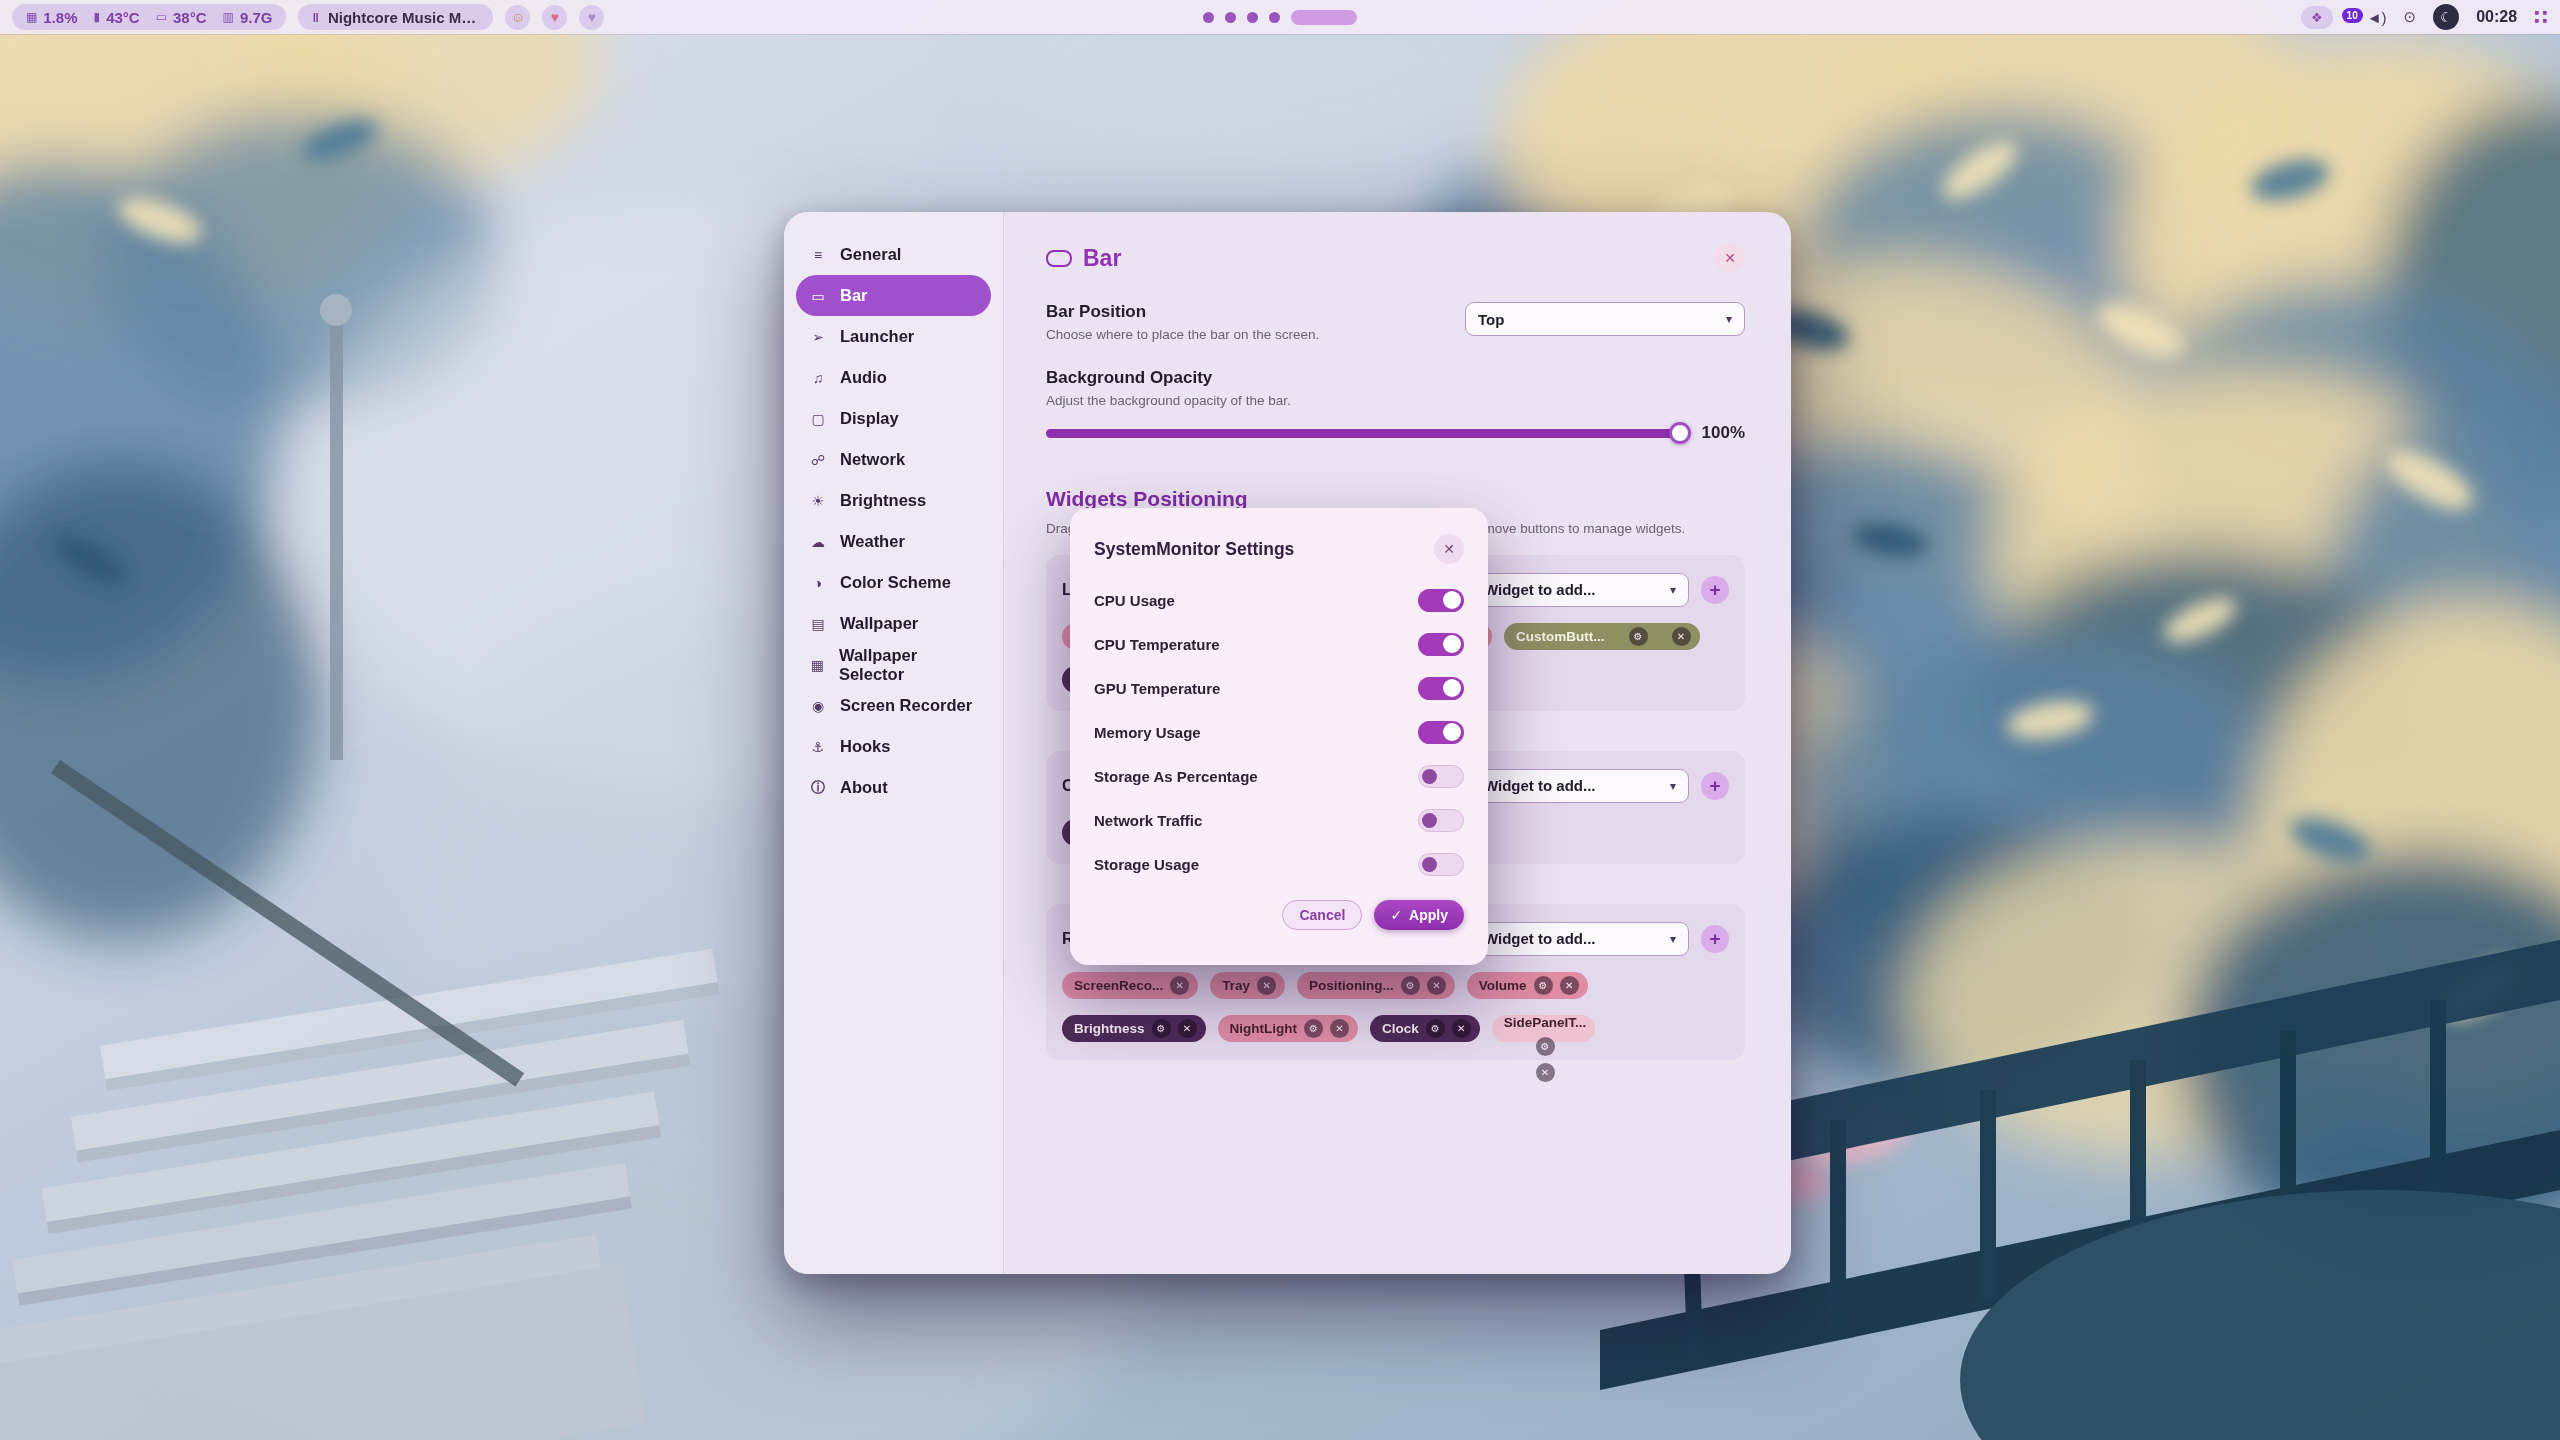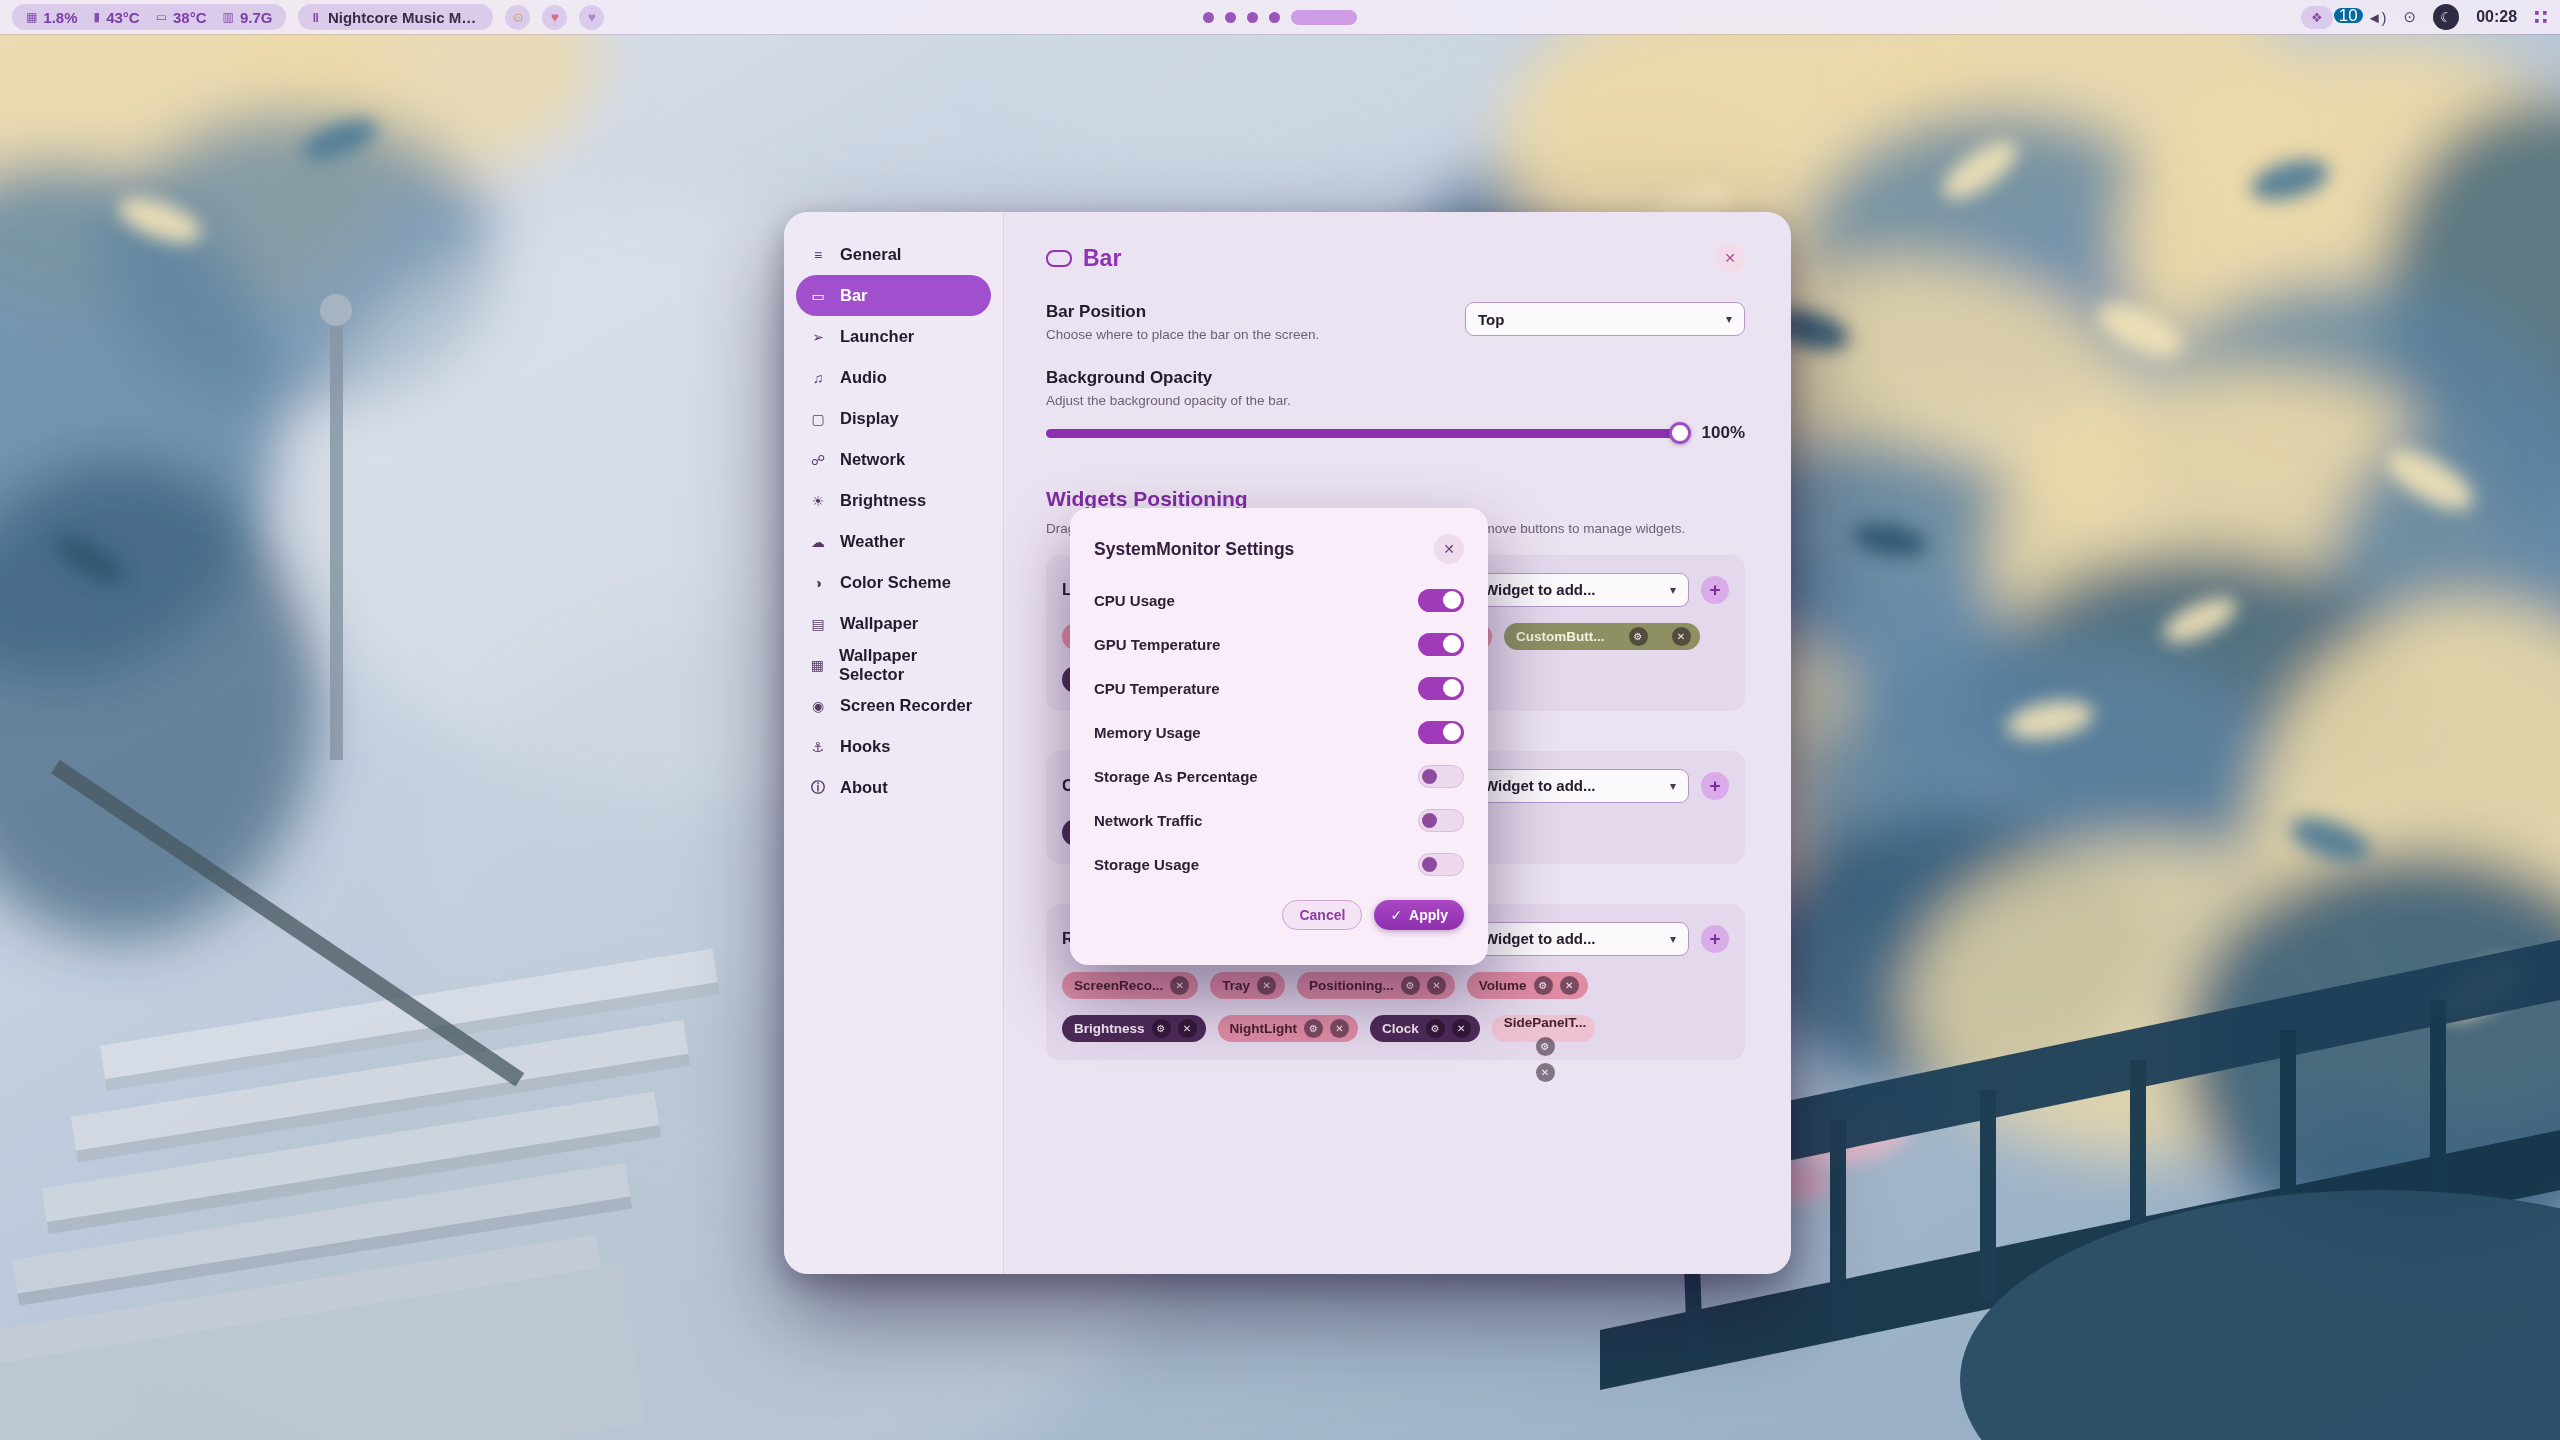--- a/index.html
+++ b/index.html
@@ -24,21 +24,21 @@
   .tb-center{position:absolute;left:50%;top:0;transform:translateX(-50%);height:34px;display:flex;align-items:center;gap:11px;}
   .ws-dot{width:11px;height:11px;border-radius:50%;background:#9a55bc;}
   .ws-active{width:66px;height:15px;border-radius:8px;background:#cd9ce4;}
   .tb-right{position:absolute;right:12px;top:0;height:34px;display:flex;align-items:center;gap:17px;}
   .tr-ic{color:#4f3c5c;font-size:15px;}
   .palette-pill{height:23px;padding:0 10px;border-radius:12px;}
   .palette-pill .tr-ic{color:#8a4aa8;font-size:13px;}
   .bell-wrap{position:relative;}
   .bell{position:relative;width:15px;height:13px;background:#51405e;border-radius:8px 8px 2px 2px;}
   .bell:after{content:"";position:absolute;left:4px;bottom:-4px;width:7px;height:4px;background:#51405e;border-radius:0 0 4px 4px;}
-  .badge{position:absolute;top:-9px;right:-13px;background:#0369a1;color:#fff;font-size:17px;font-weight:400;
+  .badge{position:absolute;top:-9px;right:-13px;background:#6d28d9;color:#fff;font-size:10px;font-weight:700;
     border-radius:9px;padding:1px 5px;line-height:13px;}
   .moon-circle{width:26px;height:26px;border-radius:50%;background:#2e2c44;display:flex;align-items:center;justify-content:center;}
   .moon-circle .tr-ic{color:#f0ecf7;font-size:14px;}
   .tb-time{font-size:16px;font-weight:700;color:#332640;}
   .grid-ic{color:#8a3fb0;font-size:20px;font-weight:700;}
   
   #settings{position:absolute;left:784px;top:212px;width:1007px;height:1062px;background:#ece3f2;border-radius:24px;
     box-shadow:0 40px 90px rgba(30,15,50,.5),0 10px 30px rgba(30,15,50,.3);z-index:10;display:flex;}
   #sidebar{width:220px;flex:0 0 220px;padding:22px 12px;box-sizing:border-box;background:#efe8f5;
     border-right:1px solid rgba(110,70,140,.14);border-radius:24px 0 0 24px;}
@@ -465,27 +465,27 @@
         <span>✕</span>
       </span>
     </div>
     <div class="mrow">
       <span class="mlabel">CPU Usage</span>
       <span class="switch on">
           <span class="knob"></span>
         </span>
     </div>
     <div class="mrow">
+      <span class="mlabel">CPU Temperature</span>
+      <span class="switch on">
+          <span class="knob"></span>
+        </span>
+    </div>
+    <div class="mrow">
       <span class="mlabel">GPU Temperature</span>
-      <span class="switch on">
-          <span class="knob"></span>
-        </span>
-    </div>
-    <div class="mrow">
-      <span class="mlabel">CPU Temperature</span>
       <span class="switch on">
           <span class="knob"></span>
         </span>
     </div>
     <div class="mrow">
       <span class="mlabel">Memory Usage</span>
       <span class="switch on">
           <span class="knob"></span>
         </span>
     </div>

